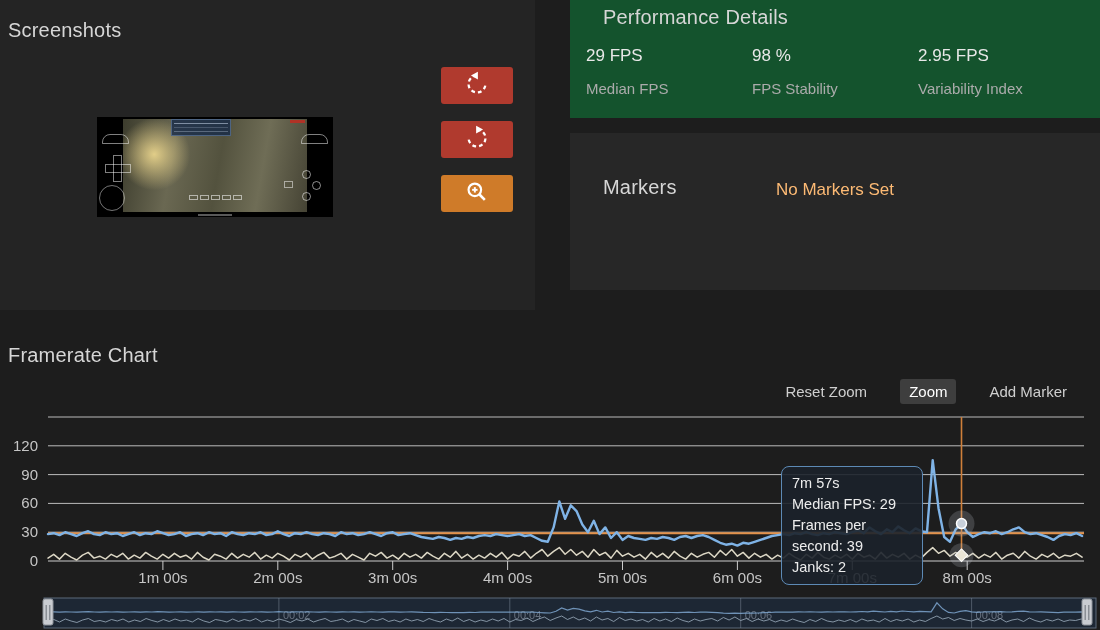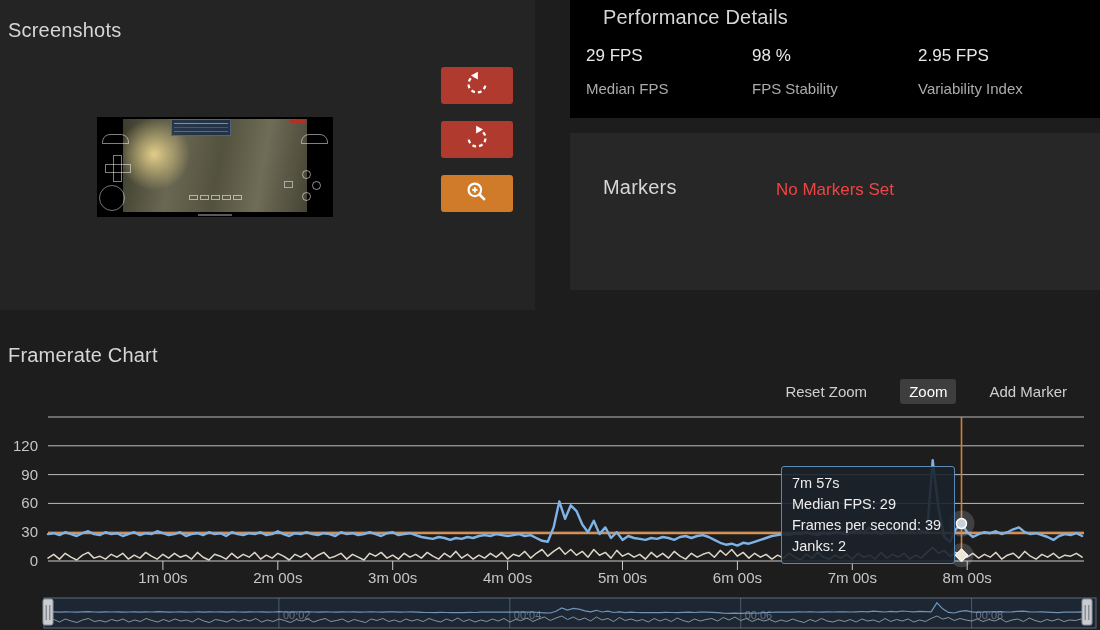--- a/index.html
+++ b/index.html
@@ -1,36 +1,36 @@
 <!DOCTYPE html>
 <html><head>
 <meta charset="utf-8">
 <style>
   * { margin:0; padding:0; box-sizing:border-box; }
   html,body { width:1100px; height:630px; overflow:hidden; }
   body { background:#1d1d1d; font-family:"Liberation Sans", sans-serif; color:#d6d6d6; position:relative; }
 
   .panel { position:absolute; }
   .panel-screenshots { left:0; top:0; width:535px; height:310px; background:#242424; }
-  .panel-performance { left:570px; top:0; width:530px; height:118px; background:#000000; padding:0 16px; }
+  .panel-performance { left:570px; top:0; width:530px; height:118px; background:#14532d; padding:0 16px; }
   .panel-markers     { left:570px; top:133px; width:530px; height:157px; background:#272727; }
 
   .section-title { font-size:20px; font-weight:400; color:#d6d6d6; letter-spacing:.2px; }
 
   .screenshots-title { position:absolute; left:8px; top:19px; }
   .perf-title { position:absolute; left:33px; top:6px; }
   .markers-title { position:absolute; left:33px; top:15px;margin-top:28px; }
   .chart-title { position:absolute; left:8px; top:344px; }
 
   .stats-row { position:absolute; left:16px; right:16px; top:46px; display:flex; }
   .stat-col { flex:1; text-align:left; }
   .stat-value { font-size:17px; color:#e8e8e8; font-weight:500; margin-bottom:14px; }
   .stat-label { font-size:15px; color:#ababab; }
 
-  .no-markers { position:absolute; left:0; right:0; top:47px; text-align:center; font-size:17px; color:#ef4444; }
+  .no-markers { position:absolute; left:0; right:0; top:47px; text-align:center; font-size:17px; color:#fdba74; }
 
   
   .thumb { position:absolute; left:97px; top:117px; width:236px; height:100px; background:#000; }
   .thumb-scene { position:absolute; left:26px; right:26px; top:2px; bottom:5px;
     background:linear-gradient(100deg,#3c3c2d 0%,#6a6852 28%,#53523e 52%,#6f6d56 74%,#454334 100%); }
   .thumb-glow { position:absolute; left:0; top:0; width:100%; height:100%;
     background:radial-gradient(circle at 17% 38%, rgba(233,212,140,.95), rgba(233,212,140,0) 22%); }
   .thumb-debug { position:absolute; left:74px; top:2px; width:60px; height:17px; background:rgba(22,42,72,.8); border:1px solid rgba(120,150,190,.5); }
   .thumb-debug i { position:absolute; left:2px; right:2px; height:1px; background:rgba(200,215,235,.55); display:block; }
   .thumb-fpscounter { position:absolute; right:28px; top:3px; width:15px; height:3px; background:#b03226; }
@@ -66,22 +66,22 @@
   .axis { stroke:#cdcdcd; stroke-width:1; }
   .ylab { fill:#c6c6c6; font-size:15px; text-anchor:end; font-family:"Liberation Sans",sans-serif; }
   .xlab { fill:#c6c6c6; font-size:15px; text-anchor:middle; font-family:"Liberation Sans",sans-serif; }
   .navbox { fill:#1d2734; stroke:#5d6a7a; stroke-width:1; }
   .navgrid { stroke:#8b97a6; stroke-width:1; opacity:.45; }
   .navlab { fill:rgba(190,200,215,.45); font-size:11px; font-family:"Liberation Sans",sans-serif; }
   .handle rect { fill:#c9ccd1; stroke:#90959c; stroke-width:1; }
   .handle line { stroke:#7a7f86; stroke-width:1.2; }
 
   
-  .chart-tooltip { position:absolute; left:781px; top:466px; width:174px; background:rgba(28,34,43,.9);
-    border:1px solid #5d8ab5; border-radius:3px; padding:6px 10px; font-size:14.5px; line-height:21px; color:#ededed; }
+  .chart-tooltip { position:absolute; left:781px; top:466px; width:142px; background:rgba(28,34,43,.9);
+    border:1px solid #5d8ab5; border-radius:8px; padding:6px 10px; font-size:14.5px; line-height:21px; color:#ededed; }
 </style>
 </head>
 <body>
 
 <div class="panel panel-screenshots">
   <div class="section-title screenshots-title">Screenshots</div>
 
   <div class="thumb">
     <div class="thumb-scene">
       <div class="thumb-glow"></div>

